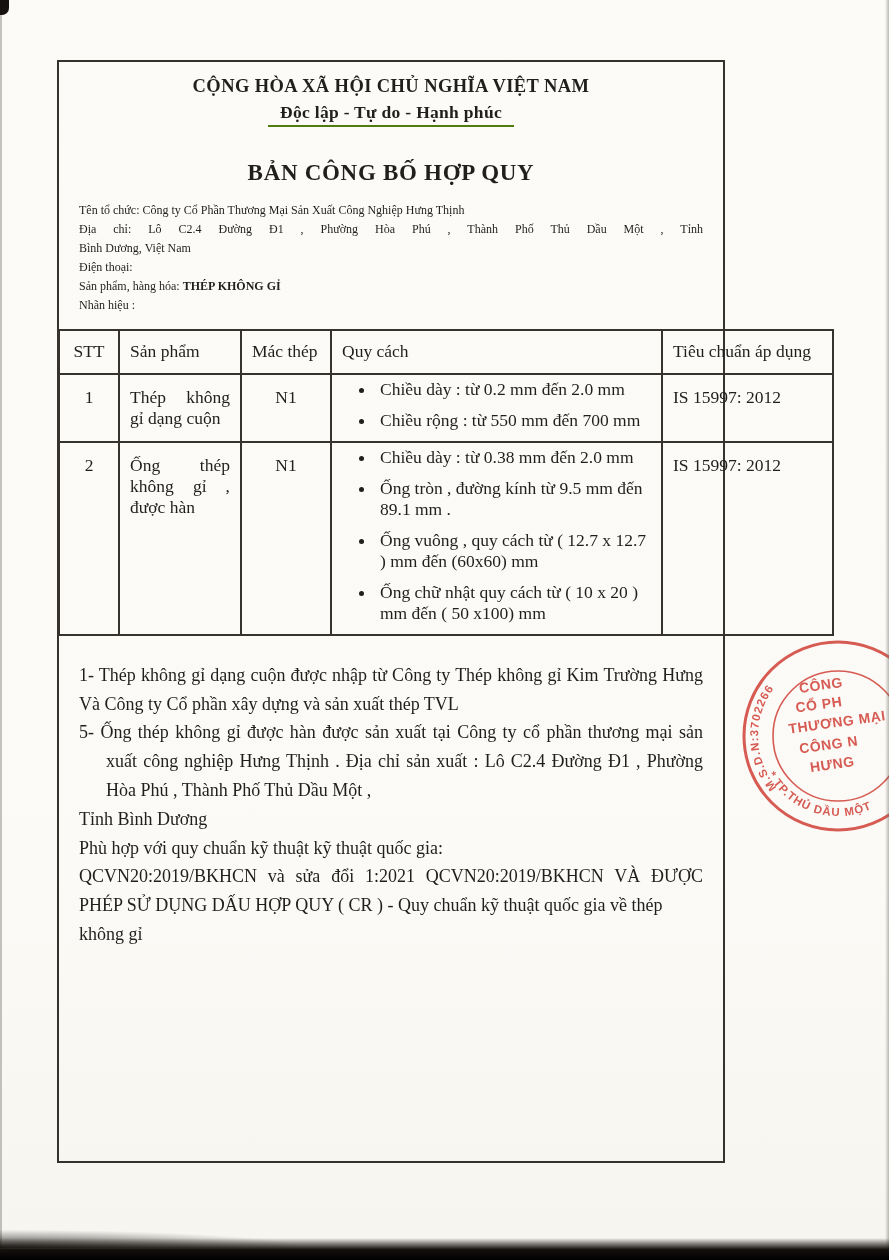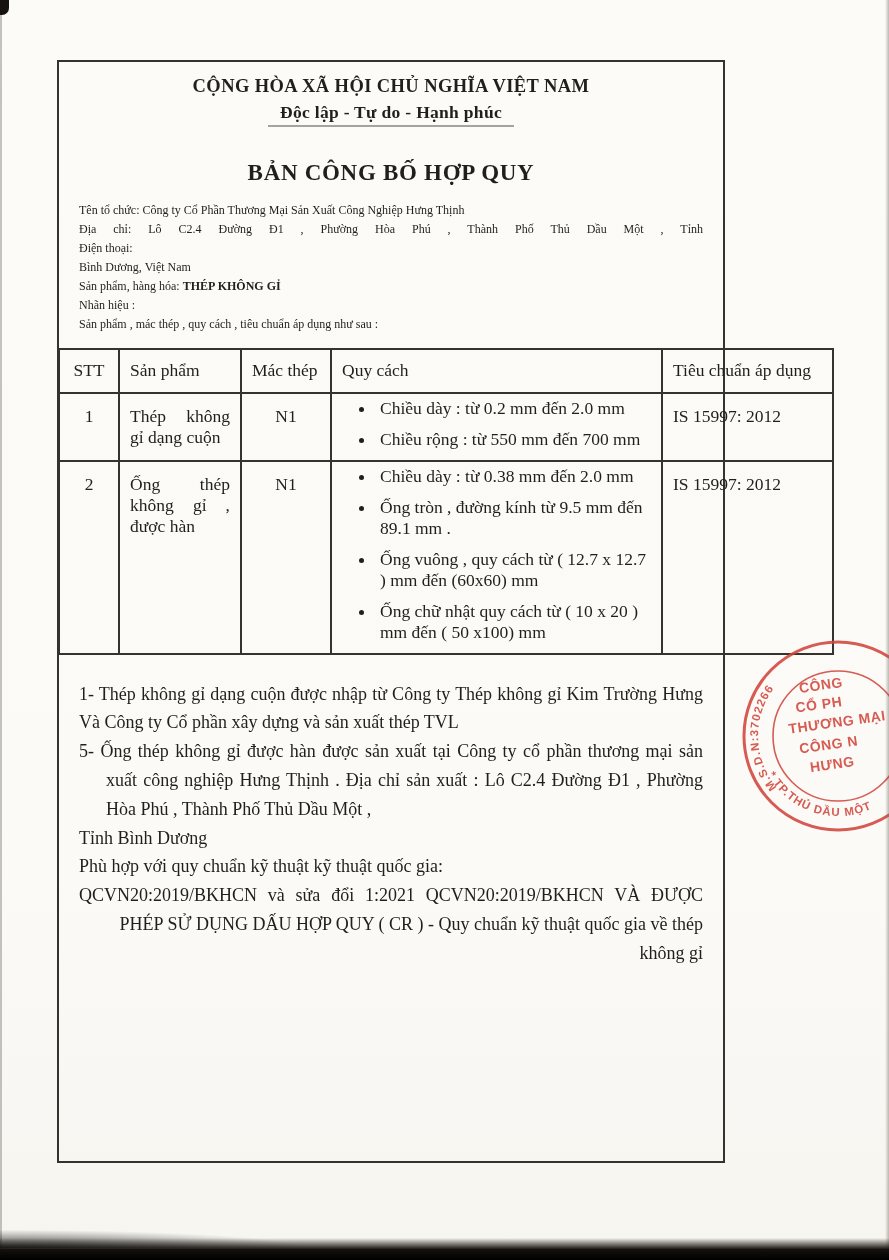--- a/index.html
+++ b/index.html
@@ -27,21 +27,21 @@
   .page-frame {
     position:absolute; left:57px; top:60px; width:668px; height:1103px;
     border:2px solid #36332f;
     padding:14px 20px 0;
   }
 
   
   .nat1 { text-align:center; font-weight:bold; font-size:18.5px; letter-spacing:.4px; }
   .nat2-wrap { text-align:center; margin-top:5px; }
   .nat2 { display:inline-block; font-weight:bold; font-size:17.5px;
-    padding:0 12px 2px; border-bottom:2px solid #a3a3a3; letter-spacing:.3px; }
+    padding:0 12px 2px; border-bottom:2px solid #4d7c0f; letter-spacing:.3px; }
   .doc-title { text-align:center; font-size:23px; font-weight:bold; letter-spacing:.7px; margin-top:33px; }
   .doc-num { text-align:center; font-size:18px; margin-top:13px; }
 
   
   .body-text { margin-top:15px; font-size:12px; line-height:1.58; }
   .body-text p { margin:0; }
   .indent-sm { margin-left:14px; }
   .gap-top { margin-top:8px; }
   .jline { text-align:justify; text-align-last:justify; }
   .bold { font-weight:bold;text-align:center; }
@@ -62,46 +62,45 @@
   td.c-qc li { margin:2px 0 10px; padding-left:4px; }
 
   
   .notes { margin-top:25px; font-size:18px; line-height:1.6; }
   .notes p { margin:0; }
   .note { margin-left:16px; text-align:justify; margin-bottom:3px;font-family:Liberation Serif, serif; }
   .note.hang { padding-left:27px; text-indent:-27px; }
   .province { margin-top:2px; }
   .conform { margin:5px 0 0 16px; }
   .qcvn1 { margin:3px 0 0 14px; text-align:justify; text-align-last:justify; }
-  .qcvn2 { margin-left:-13px;text-align:right; }
+  .qcvn2 { margin-left:-13px; }
 
   
   .stamp { position:absolute; left:738px; top:636px; }
 </style>
 </head>
 <body>
 
 <div class="page-frame">
 
   <header>
     <div class="nat1">CỘNG HÒA XÃ HỘI CHỦ NGHĨA VIỆT NAM</div>
     <div class="nat2-wrap">
       <span class="nat2">Độc lập - Tự do - Hạnh phúc</span>
     </div>
     <div class="doc-title">BẢN CÔNG BỐ HỢP QUY</div>
   </header>
 
   <section class="body-text">
     <p>Tên tổ chức: Công ty Cổ Phần Thương Mại Sản Xuất Công Nghiệp Hưng Thịnh</p>
     <p class="jline">Địa chỉ: Lô C2.4 Đường Đ1 , Phường Hòa Phú , Thành Phố Thủ Dầu Một , Tỉnh</p>
+    <p>Bình Dương, Việt Nam</p>
     <p>Điện thoại:</p>
-    <p>Bình Dương, Việt Nam</p>
     <p class="indent-sm gap-top"><span>Sản phẩm, hàng hóa: </span><span class="bold">THÉP KHÔNG GỈ</span></p>
     <p class="indent-sm">Nhãn hiệu :</p>
-    <p class="indent-sm">Sản phẩm , mác thép , quy cách , tiêu chuẩn áp dụng như sau :</p>
   </section>
 
   <table class="doc-table">
     <colgroup>
       <col class="w-stt">
         <col class="w-sp">
         <col class="w-mt">
         <col class="w-qc">
         <col class="w-tc">
     </colgroup>

